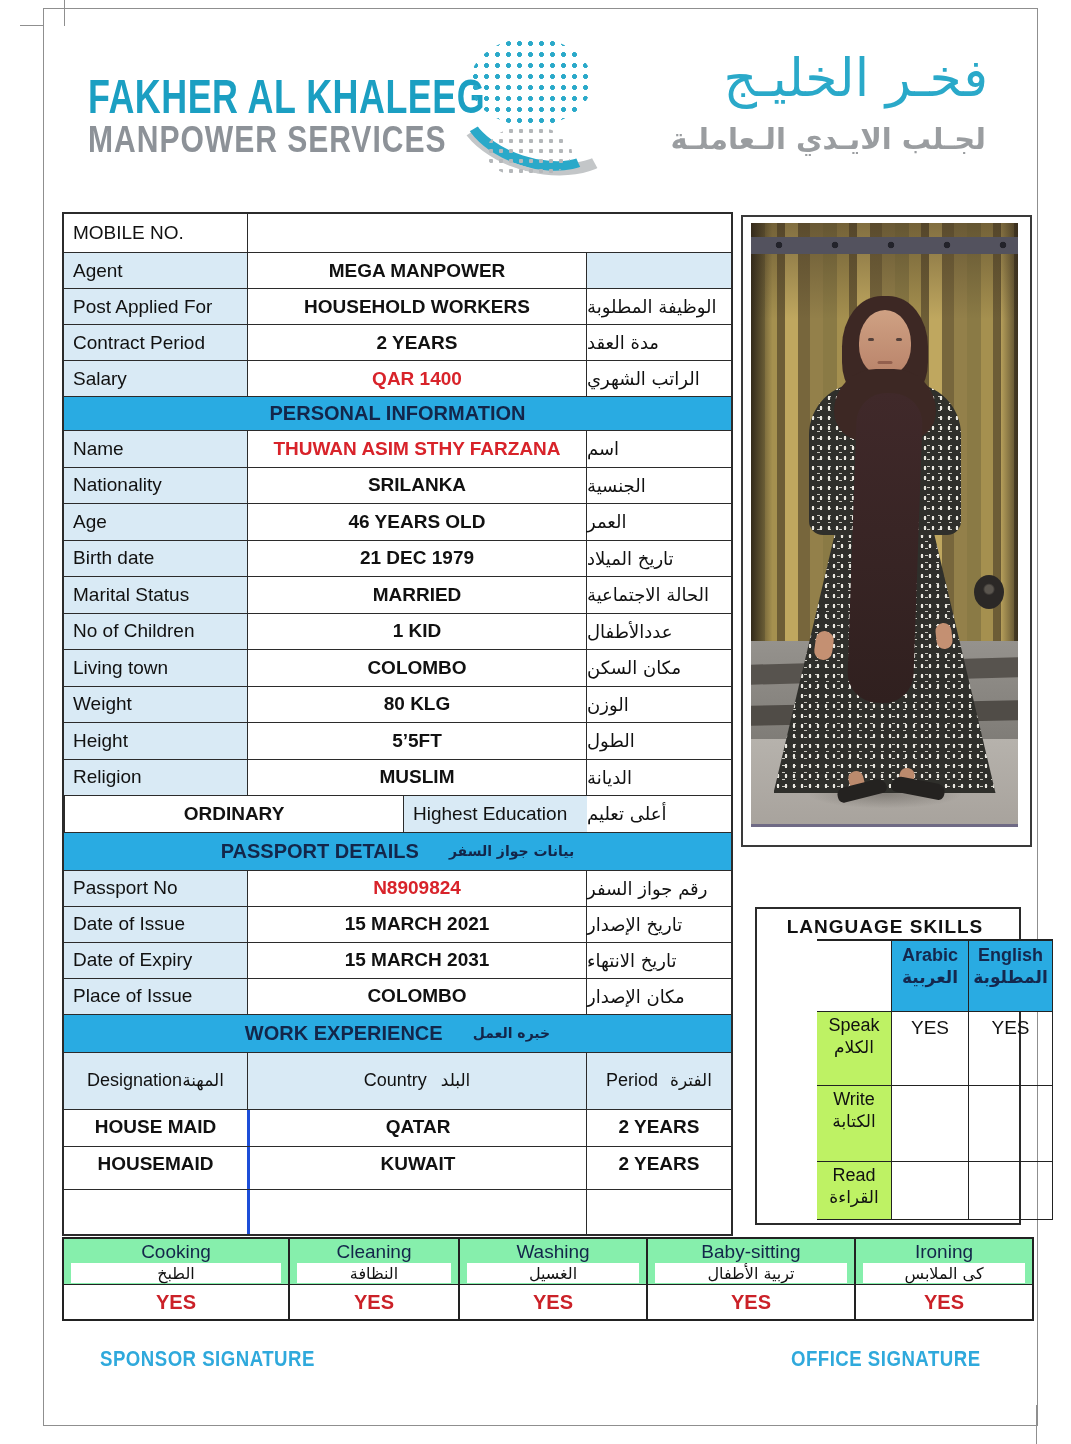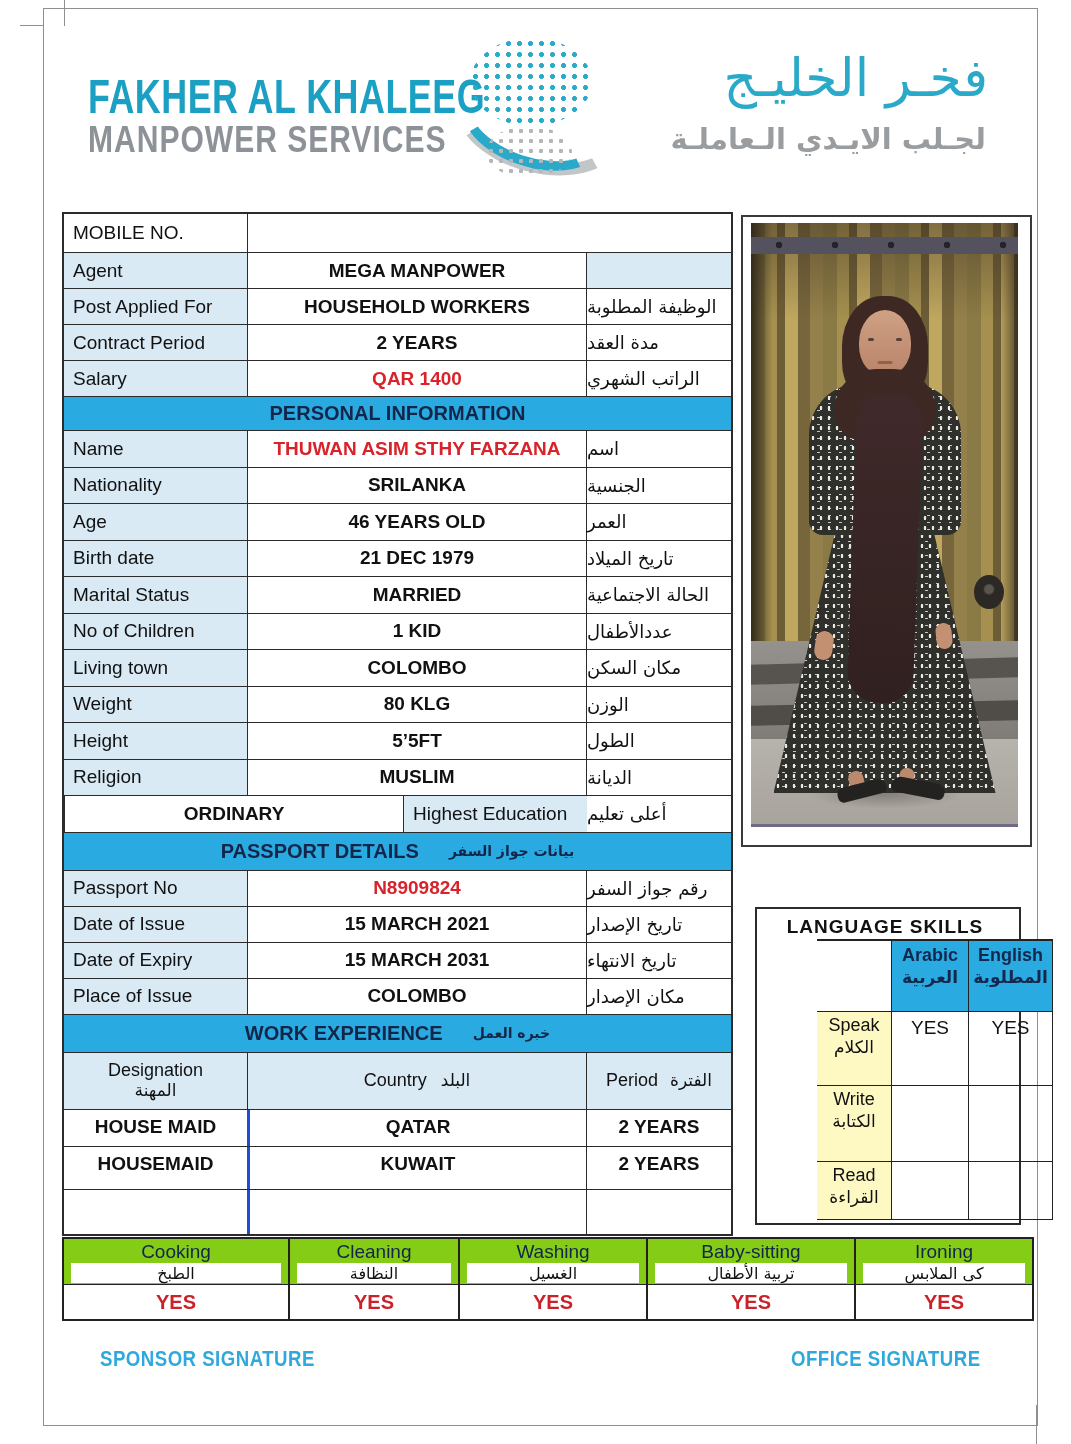--- a/index.html
+++ b/index.html
@@ -40,21 +40,21 @@
       font-family:"DejaVu Sans",sans-serif;direction:rtl;}
   .ar.blue{background:#d9eaf5;}
   .merged{flex:1;background:#fff;}
   .sec{display:flex;align-items:center;justify-content:center;gap:30px;background:#29abe2;color:#13264a;
        font-weight:700;font-size:20px;border-top:1px solid #2b2b2b;box-sizing:border-box;}
   .sec .ar-part{font-family:"DejaVu Sans",sans-serif;font-size:14px;direction:rtl;}
   .sec span:empty{display:none;}
   .h38{height:38px}.h36{height:36px}.h365{height:36.5px}.h34{height:34px}
   .h57{height:57px}.h37{height:37px}.h43{height:43px}.h45{height:45px}
   
-  .whead .wc{background:#d9eaf5;display:flex;flex-direction:column;align-items:center;justify-content:center;
+  .whead .wc{background:#d9eaf5;display:flex;flex-direction:row;align-items:center;justify-content:center;
       font-size:18px;line-height:1.15;}
   .whead .wc1{width:183px;}
   .whead .wc2{width:340px;border-left:1px solid #2b2b2b;border-right:1px solid #2b2b2b;flex-direction:row;gap:14px;}
   .whead .wc3{flex:1;flex-direction:row;gap:12px;}
   .whead .arx{font-family:"DejaVu Sans",sans-serif;font-size:17px;direction:rtl;}
   .wrow .wc1,.wrow .wc2,.wrow .wc3{display:flex;align-items:flex-start;justify-content:center;
       font-weight:700;font-size:19px;padding-top:6px;}
   .wrow .wc1{width:183px;}
   .wrow .wc2{width:340px;border-left:3px solid #1d4ed8;border-right:1px solid #2b2b2b;}
   .wrow .wc3{flex:1;}
@@ -108,31 +108,31 @@
   .lang-title{position:absolute;left:0;right:6px;top:7px;text-align:center;font-size:19px;font-weight:700;
       letter-spacing:1px;color:#111;}
   .lang-table{position:absolute;left:12px;top:30px;width:236px;border-top:2px solid #222;box-sizing:border-box;margin-left:48px;}
   .lrow{display:flex;border-bottom:1.5px solid #222;box-sizing:border-box;}
   .lc{box-sizing:border-box;text-align:center;line-height:1.2;}
   .lc1{width:74px;}
   .lc2{width:77px;border-left:1.5px solid #222;}
   .lc3{width:85px;border-left:1.5px solid #222;border-right:1.5px solid #222;}
   .lhead{height:71px;}
   .lhead .lc2,.lhead .lc3{background:#29abe2;color:#14284e;font-weight:700;font-size:18px;padding-top:4px;}
-  .lrow .rl{background:#fef9c3;font-size:18px;padding-top:3px;}
+  .lrow .rl{background:#bef264;font-size:18px;padding-top:3px;}
   .lrow .lv{font-size:19px;padding-top:5px;}
   .lar{font-family:"DejaVu Sans",sans-serif;direction:rtl;display:block;font-size:17px;}
   .lr1{height:74px}.lr2{height:76px}.lr3{height:58px}
   
   .skills{position:absolute;left:62px;top:1237px;width:972px;height:84px;display:flex;
       border:2px solid #222;box-sizing:border-box;background:#fff;}
   .skill{position:relative;border-left:2px solid #222;box-sizing:border-box;display:flex;flex-direction:column;}
   .skill:first-child{border-left:none;}
   .sk1{width:224px}.sk2{width:170px}.sk3{width:188px}.sk4{width:208px}.sk5{width:178px}
-  .skill-top{height:46px;background:#84cc16;position:relative;border-bottom:1.5px solid #222;box-sizing:border-box;}
+  .skill-top{height:46px;background:#86efac;position:relative;border-bottom:1.5px solid #222;box-sizing:border-box;}
   .skill-en{text-align:center;padding-top:2px;font-size:19px;color:#13264a;}
   .skill-arbox{position:absolute;left:7px;right:7px;top:24px;height:20px;background:#fff;display:flex;
       align-items:center;justify-content:center;font-size:16px;font-family:"DejaVu Sans",sans-serif;direction:rtl;}
   .skill-yes{flex:1;display:flex;align-items:center;justify-content:center;color:#cb2128;font-weight:700;font-size:20px;}
   
   .sig{position:absolute;top:1346px;font-size:19px;font-weight:700;color:#2fa9dc;letter-spacing:.5px;
       transform:scale(.98,1.2);transform-origin:left top;white-space:nowrap;}
   .sig.sponsor{left:100px;}
   .sig.office{left:791px;}
 </style>

